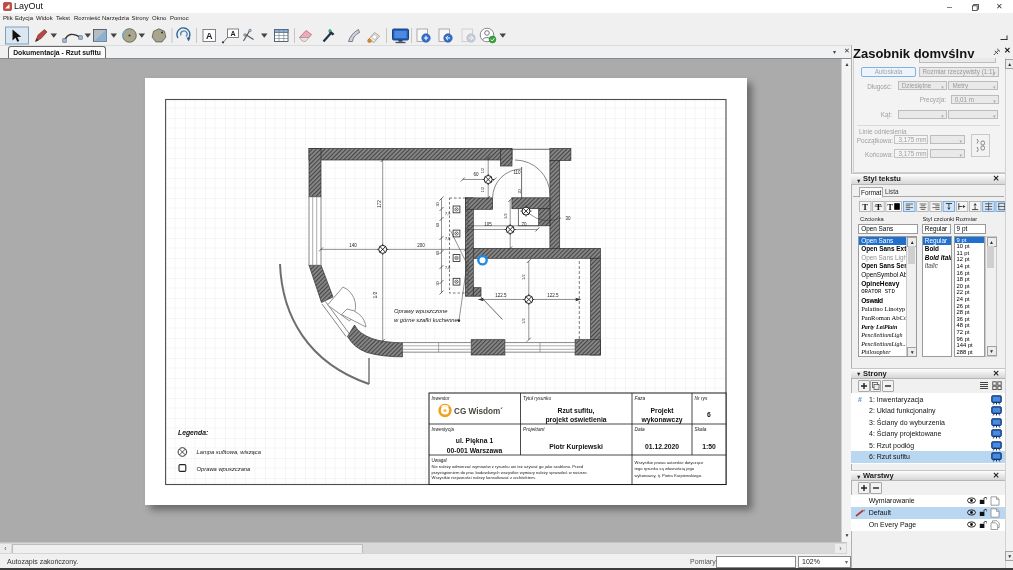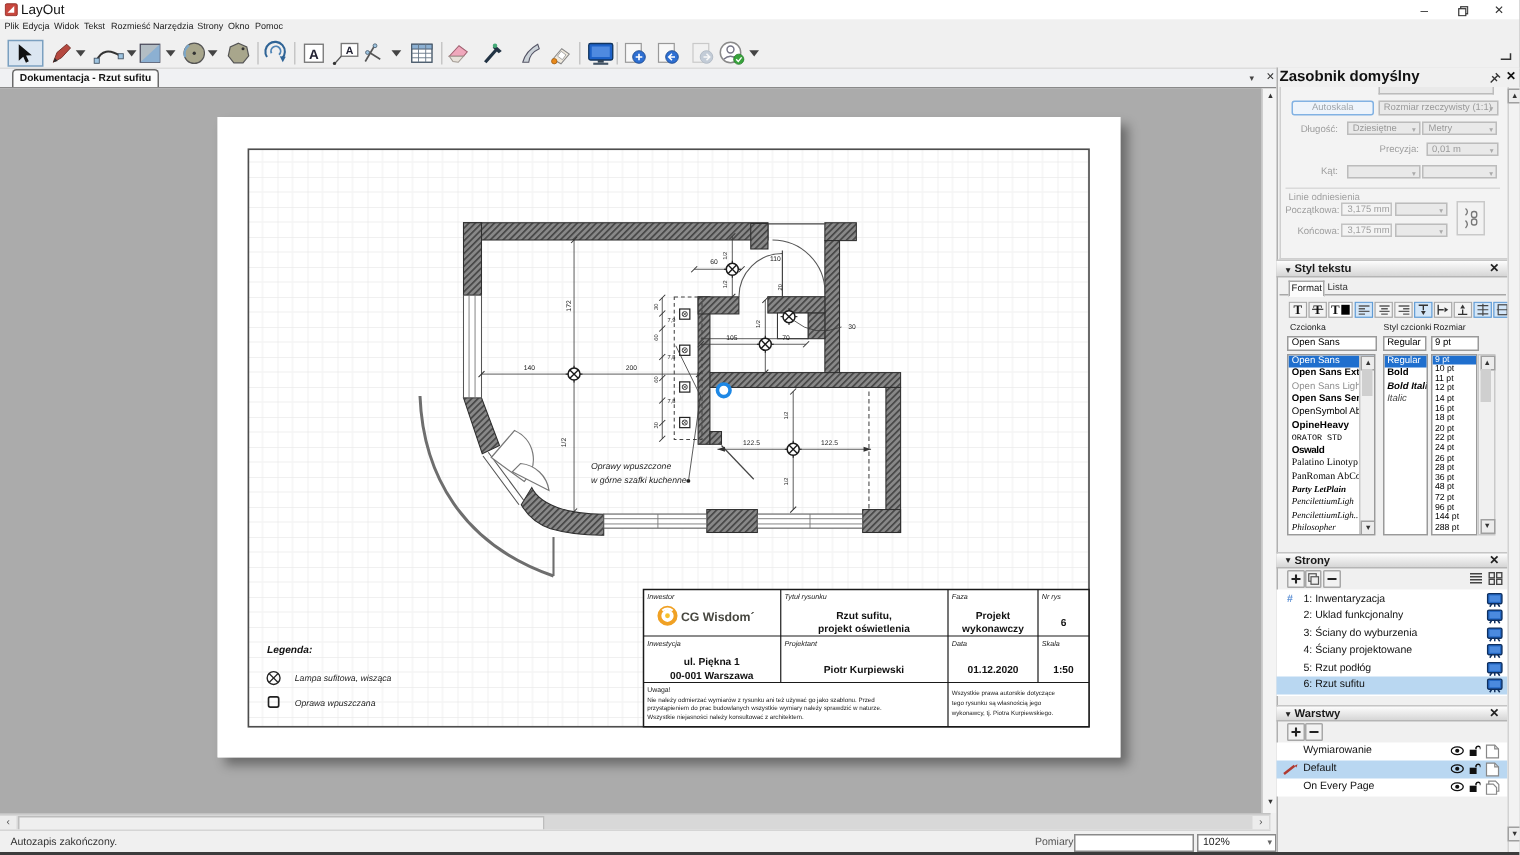--- a/index.html
+++ b/index.html
@@ -376,21 +376,21 @@
 <div class="abs" id="statusbar">
     <div class="abs msg">Autozapis zakończony.</div>
     <div class="abs pom">Pomiary</div>
     <div class="abs" id="pomin"></div>
     <div class="abs" id="zoomdd">102%<span class="c">▾</span></div>
   </div>
 <div class="abs" id="botline"></div>
 
 <div class="abs" id="tray">
  <div class="abs" style="left:4px;top:0;width:161px;height:523px;background:#f0f0f0;border-left:1px solid #b0b0b0"></div>
- <div class="abs" style="left:6px;top:1px;font-size:10px;font-weight:bold;color:#111">Zasobnik domyślny</div>
+ <div class="abs" style="left:6px;top:1px;font-size:13px;font-weight:bold;color:#111">Zasobnik domyślny</div>
  <svg class="abs" style="left:146px;top:3px" width="8" height="8" viewBox="0 0 8 8">
       <path d="M4.2 0.8 L7 3.6 M5.6 2.2 L2.6 5.2 M2.6 5.2 L0.8 7 M1.8 2.8 L5 6" stroke="#333" stroke-width="0.9" fill="none"></path>
     </svg>
  <div class="abs" style="left:157px;top:1px;font-size:8px;font-weight:bold;color:#111">✕</div>
 
  <div class="abs" style="left:6px;top:13px;width:154px;height:114px;background:#f3f3f3;border:1px solid #cfcfcf;border-top:none"></div>
  <div class="abs" style="left:71.5px;top:13px;width:75px;height:4px;background:#e9e9e9;border:1px solid #bcbcbc;border-top:none"></div>
  <div class="abs" style="left:14px;top:22px;width:53px;height:7.5px;background:#eef4fb;border:1.5px solid #82b2e3;border-radius:2px;font-size:6.3px;color:#a0a6ac;text-align:center;line-height:7.5px">Autoskala</div>
  <div class="abs dd" style="left:71.5px;top:22px;width:75px;height:8px">Rozmiar rzeczywisty (1:1)<span class="c">▾</span></div>
  <div class="abs glbl" style="left:10px;top:37.5px;width:35px">Długość:</div>

